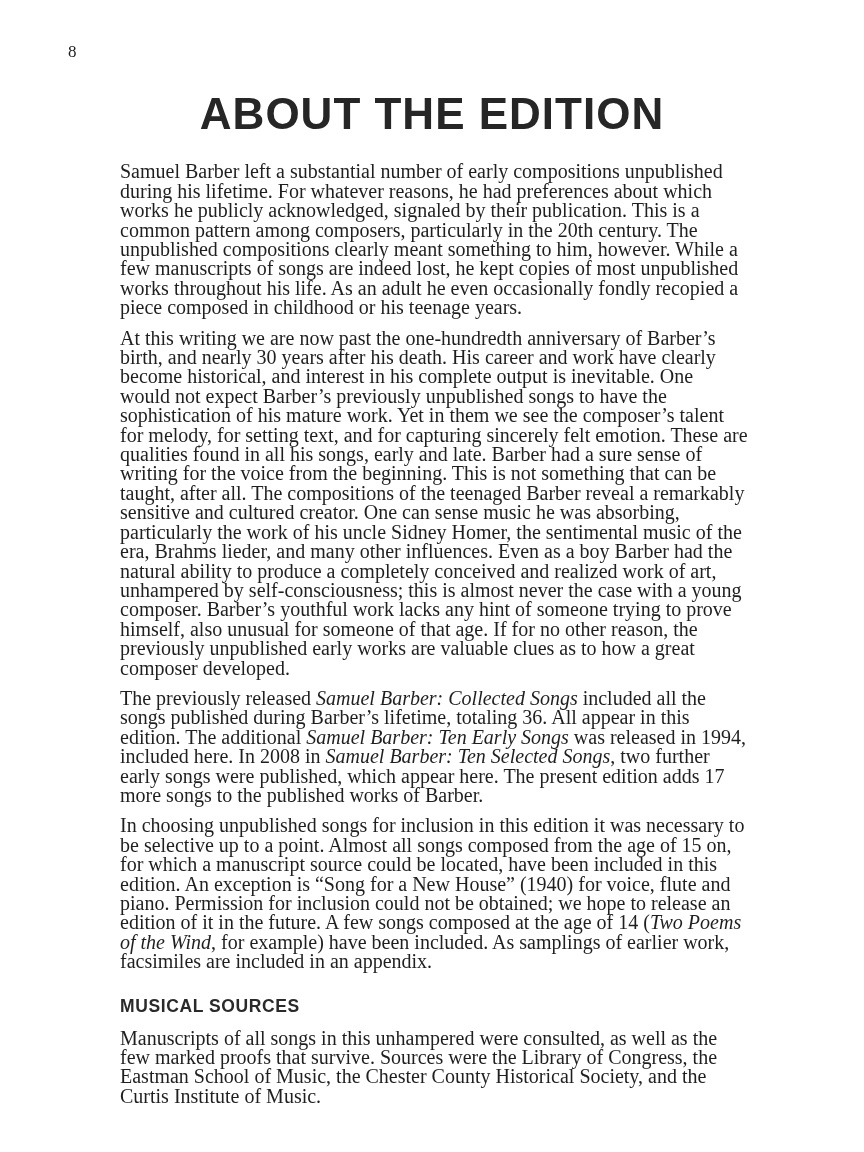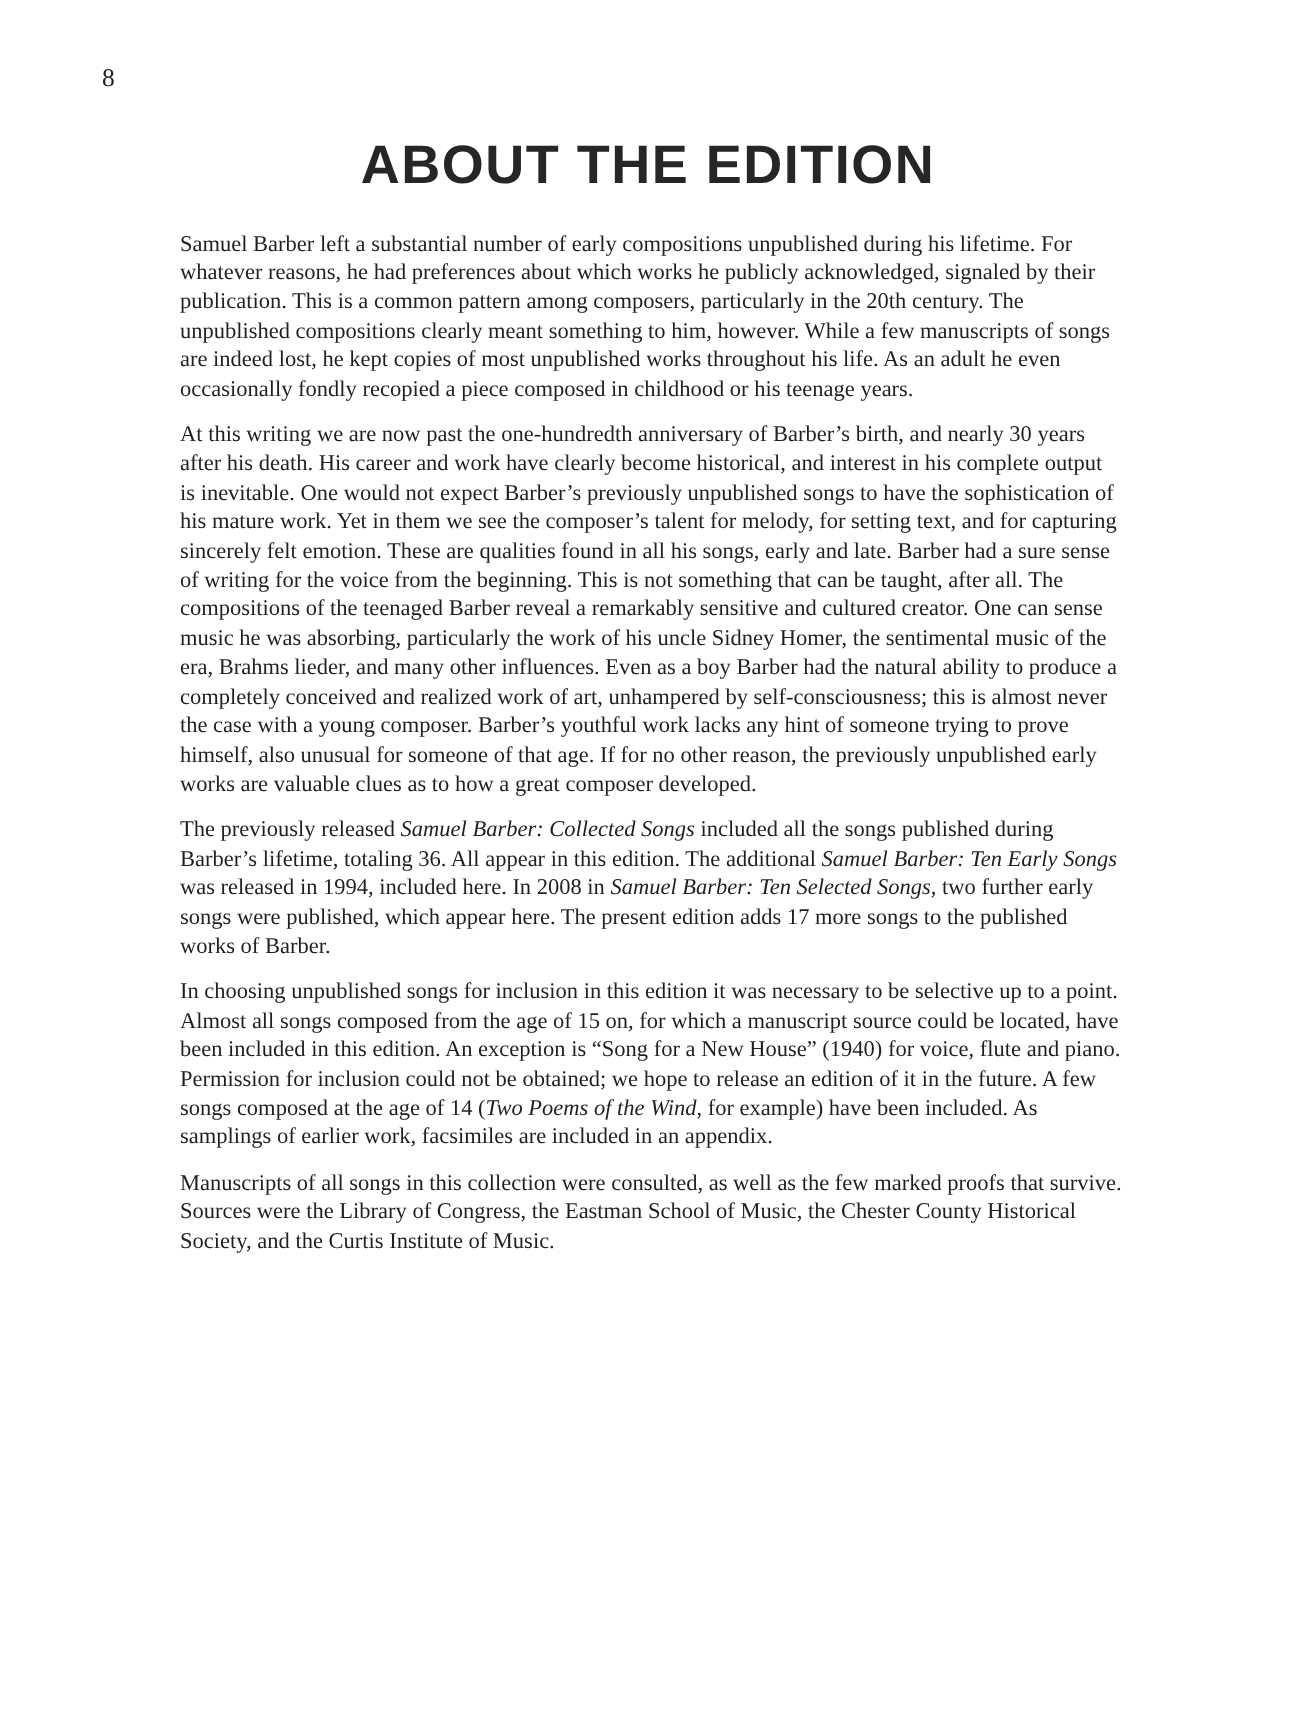--- a/index.html
+++ b/index.html
@@ -23,33 +23,33 @@
     font-size: 17px;
     font-family: "Liberation Serif", serif;
     color: #1d1d1d;
   }
   .title {
     margin: 0;
     padding-top: 90px;
     text-align: center;
     font-family: "Liberation Sans", sans-serif;
     font-weight: 700;
-    font-size: 36px;
+    font-size: 44px;
     letter-spacing: 1px;
     color: #262626;
     line-height: 1.1;
   }
   .body-col {
     width: 628px;
     margin-left: 120px;
     margin-top: 24px;
   }
   .body-col p {
     margin: 0 0 11px 0;
-    font-size: 15px;
+    font-size: 20px;
     line-height: 19.4px;
     text-align: left;
     color: #1f1f1f;
   }
   .body-col p em {
   }
   .subheading {
     margin: 24px 0 12px 0;
     font-family: "Liberation Sans", sans-serif;
     font-weight: 700;
@@ -67,18 +67,19 @@
   <h1 class="title">ABOUT THE EDITION</h1>
 
   <div class="body-col">
     <div>
         <p><span>Samuel Barber left a substantial number of early compositions unpublished during his lifetime. For whatever reasons, he had preferences about which works he publicly acknowledged, signaled by their publication. This is a common pattern among composers, particularly in the 20th century. The unpublished compositions clearly meant something to him, however. While a few manuscripts of songs are indeed lost, he kept copies of most unpublished works throughout his life. As an adult he even occasionally fondly recopied a piece composed in childhood or his teenage years.</span></p>
         <p><span>At this writing we are now past the one-hundredth anniversary of Barber’s birth, and nearly 30 years after his death. His career and work have clearly become historical, and interest in his complete output is inevitable. One would not expect Barber’s previously unpublished songs to have the sophistication of his mature work. Yet in them we see the composer’s talent for melody, for setting text, and for capturing sincerely felt emotion. These are qualities found in all his songs, early and late. Barber had a sure sense of writing for the voice from the beginning. This is not something that can be taught, after all. The compositions of the teenaged Barber reveal a remarkably sensitive and cultured creator. One can sense music he was absorbing, particularly the work of his uncle Sidney Homer, the sentimental music of the era, Brahms lieder, and many other influences. Even as a boy Barber had the natural ability to produce a completely conceived and realized work of art, unhampered by self-consciousness; this is almost never the case with a young composer. Barber’s youthful work lacks any hint of someone trying to prove himself, also unusual for someone of that age. If for no other reason, the previously unpublished early works are valuable clues as to how a great composer developed.</span></p>
         <p><span>The previously released </span><em>Samuel Barber: Collected Songs</em><span> included all the songs published during Barber’s lifetime, totaling 36. All appear in this edition. The additional </span><em>Samuel Barber: Ten Early Songs</em><span> was released in 1994, included here. In 2008 in </span><em>Samuel Barber: Ten Selected Songs</em><span>, two further early songs were published, which appear here. The present edition adds 17 more songs to the published works of Barber.</span></p>
         <p><span>In choosing unpublished songs for inclusion in this edition it was necessary to be selective up to a point. Almost all songs composed from the age of 15 on, for which a manuscript source could be located, have been included in this edition. An exception is “Song for a New House” (1940) for voice, flute and piano. Permission for inclusion could not be obtained; we hope to release an edition of it in the future. A few songs composed at the age of 14 (</span><em>Two Poems of the Wind</em><span>, for example) have been included. As samplings of earlier work, facsimiles are included in an appendix.</span></p>
       </div>
 
+    <h2 class="subheading">MUSICAL SOURCES</h2>
 
     <div>
-        <p><span>Manuscripts of all songs in this collection were consulted, as well as the few marked proofs that survive. Sources were the Library of Congress, the Eastman School of Music, the Chester County Historical Society, and the Curtis Institute of Music.</span></p>
+        <p><span>Manuscripts of all songs in this unhampered were consulted, as well as the few marked proofs that survive. Sources were the Library of Congress, the Eastman School of Music, the Chester County Historical Society, and the Curtis Institute of Music.</span></p>
       </div>
   </div>
 </div>
 
 </body></html>

